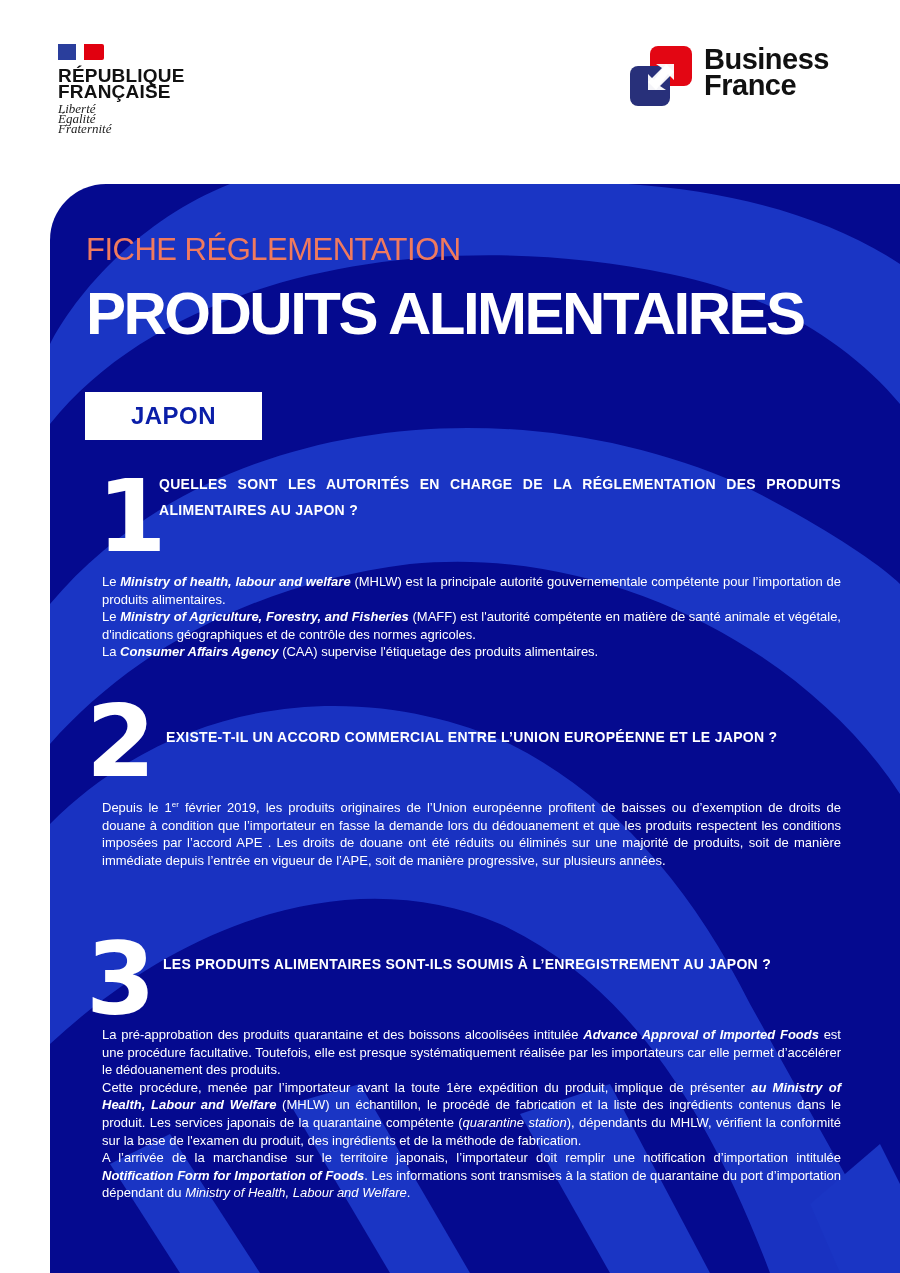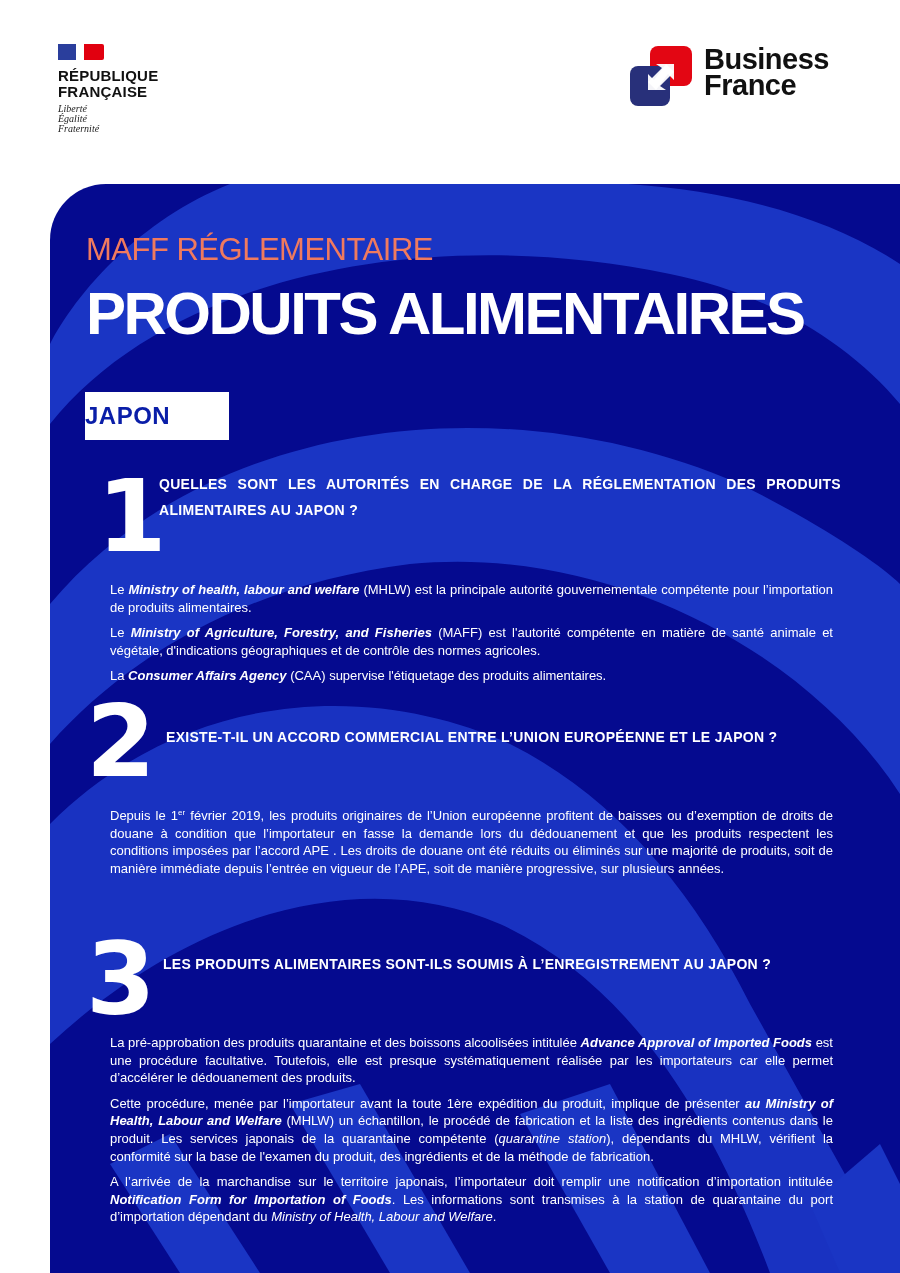--- a/index.html
+++ b/index.html
@@ -3,40 +3,40 @@
 <meta charset="utf-8">
 <style>
   html,body{margin:0;padding:0;}
   body{width:900px;height:1273px;background:#ffffff;position:relative;overflow:hidden;font-family:"Liberation Sans","DejaVu Sans",sans-serif;}
   .header{position:absolute;left:0;top:0;width:900px;height:180px;}
   .rf{position:absolute;left:58px;top:44px;}
   .rf-flag{display:flex;width:46px;height:16px;}
   .rf-flag .b{width:18px;height:16px;background:#2a3e9c;}
   .rf-flag .w{width:8px;height:16px;background:#fff;}
   .rf-flag .r{width:20px;height:16px;background:#e1000f;border-radius:0 2px 2px 0;}
-  .rf-name{margin-top:8px;font-weight:700;font-size:15px;line-height:16px;color:#111;letter-spacing:0.2px;}
-  .rf-motto{margin-top:4px;font-family:"Liberation Serif",serif;font-style:italic;font-size:10px;line-height:10px;color:#222;}
+  .rf-name{margin-top:8px;font-weight:700;font-size:19px;line-height:16px;color:#111;letter-spacing:0.2px;}
+  .rf-motto{margin-top:4px;font-family:"Liberation Serif",serif;font-style:italic;font-size:13px;line-height:10px;color:#222;}
   .bf{position:absolute;left:630px;top:46px;display:flex;align-items:flex-start;}
   .bf-logo{position:relative;width:62px;height:60px;}
   .bf-logo .red{position:absolute;right:0;top:0;width:42px;height:40px;background:#e30613;border-radius:8px 8px 8px 2px;}
   .bf-logo .blue{position:absolute;left:0;bottom:0;width:40px;height:40px;background:#28307a;border-radius:8px 2px 8px 8px;}
   .bf-logo svg{position:absolute;left:14px;top:14px;}
   .bf-text{margin-left:12px;font-weight:700;font-size:29px;line-height:26px;color:#111;letter-spacing:-0.5px;}
 
   .panel{position:absolute;left:50px;top:184px;width:850px;height:1089px;background:#050a8f;border-radius:56px 0 0 0;overflow:hidden;}
   .panel svg.bg{position:absolute;left:0;top:0;}
   .content{position:absolute;left:0;top:0;width:850px;height:1089px;}
   .subtitle{position:absolute;left:36px;top:48px;font-size:31px;color:#f07a5e;letter-spacing:-0.5px;}
   .title{position:absolute;left:36px;top:95px;font-size:60px;font-weight:700;color:#fff;letter-spacing:-2.5px;}
-  .country{position:absolute;left:35px;top:208px;width:144px;height:48px;background:#fff;display:flex;align-items:center;}
+  .country{position:absolute;left:35px;top:208px;width:177px;height:48px;background:#fff;display:flex;align-items:center;justify-content:center;}
   .country span{font-size:24px;font-weight:700;color:#0a1ea8;letter-spacing:0.5px;}
   .qnum{position:absolute;font-weight:700;color:#fff;font-family:"DejaVu Sans",sans-serif;line-height:1;}
   .qtitle{position:absolute;font-weight:700;color:#fff;font-size:14px;line-height:26px;text-align:justify;letter-spacing:0.3px;}
   .body{position:absolute;left:52px;width:739px;font-size:13px;line-height:17.6px;color:#fff;text-align:justify;}
-  .body p{margin:8px;}
+  .body p{margin:0;}
   .body b{font-weight:700;font-style:italic;}
   .body i{font-style:italic;}
   sup{font-size:8px;line-height:0;}
 </style>
 </head>
 <body>
 
 <div class="header">
   <div class="rf">
     <div class="rf-flag">
@@ -76,21 +76,21 @@
     <path d="M0,240 C120,90 380,40 620,90 C720,110 800,160 850,220 L850,80 C760,20 620,-10 460,0 L180,0 C80,40 20,120 0,160 Z" fill="#1a35c4"></path>
     <path d="M0,420 C160,230 460,200 690,300 C770,340 830,380 850,400 L850,610 C760,470 560,360 360,380 C200,400 80,470 0,560 Z" fill="#1a35c4"></path>
     <path d="M0,640 C140,500 330,500 460,560 C560,610 640,700 700,820 L850,1089 L720,1089 C660,930 580,800 450,740 C310,680 140,730 0,860 Z" fill="#1a35c4" opacity="0.95"></path>
     <path d="M560,900 L660,1089 L560,1089 L470,930 Z" fill="#1a35c4"></path>
     <path d="M310,900 L420,1089 L340,1089 L240,920 Z" fill="#1a35c4"></path>
     <path d="M120,950 L210,1089 L130,1089 L60,980 Z" fill="#1a35c4"></path>
     <path d="M830,960 L850,1000 L850,1089 L790,1089 L760,1020 Z" fill="#1a35c4"></path>
   </svg>
 
   <div class="content">
-    <div class="subtitle">MAFF RÉGLEMENTAIRE</div>
+    <div class="subtitle">FICHE RÉGLEMENTATION</div>
     <div class="title">PRODUITS ALIMENTAIRES</div>
     <div class="country">
       <span>JAPON</span>
     </div>
 
     <div class="qnum" style="left:47px;top:283px;font-size:100px;">1</div>
     <div class="qtitle" style="left:109px;top:287px;width:682px;">QUELLES SONT LES AUTORITÉS EN CHARGE DE LA RÉGLEMENTATION DES PRODUITS ALIMENTAIRES AU JAPON ?</div>
     <div class="body" style="top:389px;">
       <p><span>Le </span><b>Ministry of health, labour and welfare</b><span> (MHLW) est la principale autorité gouvernementale compétente pour l’importation de produits alimentaires.</span></p>
       <p><span>Le </span><b>Ministry of Agriculture, Forestry, and Fisheries</b><span> (MAFF) est l'autorité compétente en matière de santé animale et végétale, d'indications géographiques et de contrôle des normes agricoles.</span></p>

